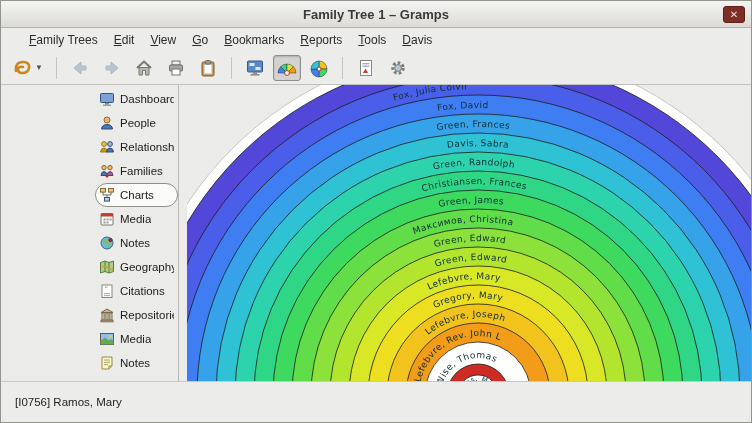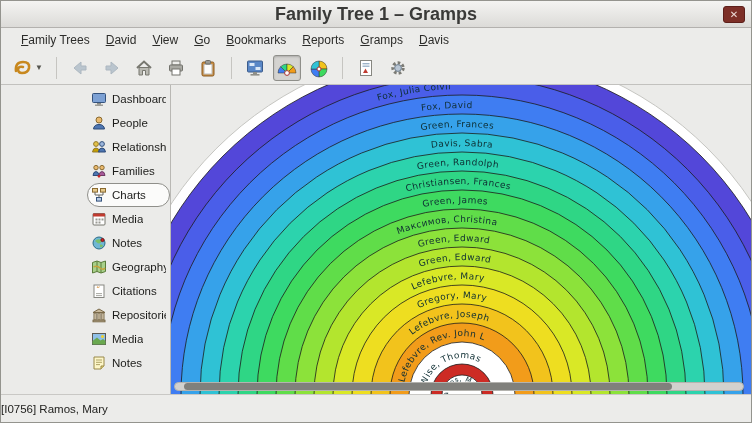--- a/index.html
+++ b/index.html
@@ -4,83 +4,83 @@
 <style>
   * { box-sizing: border-box; margin: 0; padding: 0; }
   html,body { width:752px; height:423px; overflow:hidden; }
   body { font-family:"Liberation Sans", sans-serif; background:#ebebe9; }
   .window { position:relative; width:752px; height:423px; border:1px solid #94948e; background:#ebebe9; }
 
   
   .titlebar { position:absolute; left:0; top:0; width:100%; height:27px;
     background:linear-gradient(#f4f4f2,#dcdbd8); border-bottom:1px solid #b3b1ae;
     display:flex; align-items:center; justify-content:center; }
-  .title { font-size:18px; font-weight:bold; color:#39393б; color:#3a3a38; }
+  .title { font-size:13px; font-weight:bold; color:#39393б; color:#3a3a38; }
   .close-btn { position:absolute; right:6px; top:5px; width:22px; height:17px;
     background:#7d2f27; border:1px solid #5d1f1a; border-radius:3px; color:#eedcd7;
     font-size:10px; line-height:15px; text-align:center; cursor:default; }
 
   
   .menubar { position:absolute; left:0; top:27px; width:100%; height:23px;
-    background:#ececea; display:flex; align-items:center; padding-left:12px; }
+    background:#ececea; display:flex; align-items:center; padding-left:20px; }
   .mi { display:inline-block; font-size:12px; color:#2c2c2a; padding:3px 8px; }
   .mi::first-letter { text-decoration:underline; }
 
   
   .toolbar { position:absolute; left:0; top:50px; width:100%; height:34px;
     background:#ececea; border-bottom:1px solid #c2c1be;
     display:flex; align-items:center; padding-left:6px; gap:4px; }
   .tbtn { width:28px; height:26px; display:flex; align-items:center; justify-content:center;
     border:1px solid transparent; border-radius:3px; }
   .tbtn.wide { width:40px; }
   .tbtn.pressed { background:#d4d3d0; border:1px solid #8f8f8a; box-shadow:inset 0 1px 2px rgba(0,0,0,.18); }
   .tbtn.disabled { opacity:.5; }
   .tsep { width:1px; height:22px; background:#c6c5c1; margin:0 5px; }
   .chev { font-size:8px; color:#55554f; margin-left:2px; }
 
   
-  .content { position:absolute; left:0; top:84px; width:100%; bottom:26px; display:flex; }
+  .content { position:absolute; left:0; top:84px; width:100%; bottom:26px; display:flex;gap:8px; }
   .gutter { width:86px; background:#ebebe9; }
   .sidebar { width:84px; background:#ebebe9; border-right:1px solid #b9b8b4; padding-top:2px; }
   .side-item { height:24px; display:flex; align-items:center; gap:5px; padding:0 3px;
     font-size:11.5px; color:#1c1c1a; border:1px solid transparent; }
   .side-item.selected { background:#fbfbfa; border:1px solid #8f8f8a; border-radius:12px; }
   .si { width:16px; height:16px; flex:0 0 16px; }
   .slabel { white-space:nowrap; overflow:hidden; }
 
   
   .chartpane { position:relative; flex:1; background:#ebebe9; overflow:hidden; }
   .chartpane svg.fan { position:absolute; left:0; top:0; }
   .hscroll { position:absolute; left:3px; right:7px; bottom:5px; height:9px;
     background:#d2d1ce; border:1px solid #b4b3af; border-radius:5px; }
   .hthumb { position:absolute; top:0; height:7px; background:#80807c; border-radius:4px; }
 
   
-  .statusbar { position:absolute; left:0; bottom:0; width:100%; height:28px;
+  .statusbar { position:absolute; left:0; bottom:0; width:100%; height:41px;
     background:#ececea; border-top:1px solid #c9c8c5; display:flex; align-items:center;
-    padding-left:0; font-size:11.5px; color:#232321; }
+    padding-left:14px; font-size:11.5px; color:#232321; }
 </style>
 </head>
 <body>
 
 <div class="window">
 
   <div class="titlebar">
     <span class="title">Family Tree 1 – Gramps</span>
     <span class="close-btn">✕</span>
   </div>
 
   <div class="menubar">
     <span class="mi">Family Trees</span>
-    <span class="mi">David</span>
+    <span class="mi">Edit</span>
     <span class="mi">View</span>
     <span class="mi">Go</span>
     <span class="mi">Bookmarks</span>
     <span class="mi">Reports</span>
-    <span class="mi">Gramps</span>
+    <span class="mi">Tools</span>
     <span class="mi">Davis</span>
   </div>
 
   <div class="toolbar">
     <span class="tbtn wide">
       <svg class="ticon" width="22" height="22" viewBox="0 0 22 22">
           <path d="M5 14 Q4 5 12 5 Q19 5 18 11 Q17 16 11 16 Q7 16 7 12 Q8 9 12 10" fill="none" stroke="#c8881e" stroke-width="2.6" stroke-linecap="round"></path>
         </svg>
       <span class="chev">▼</span>
     </span>

